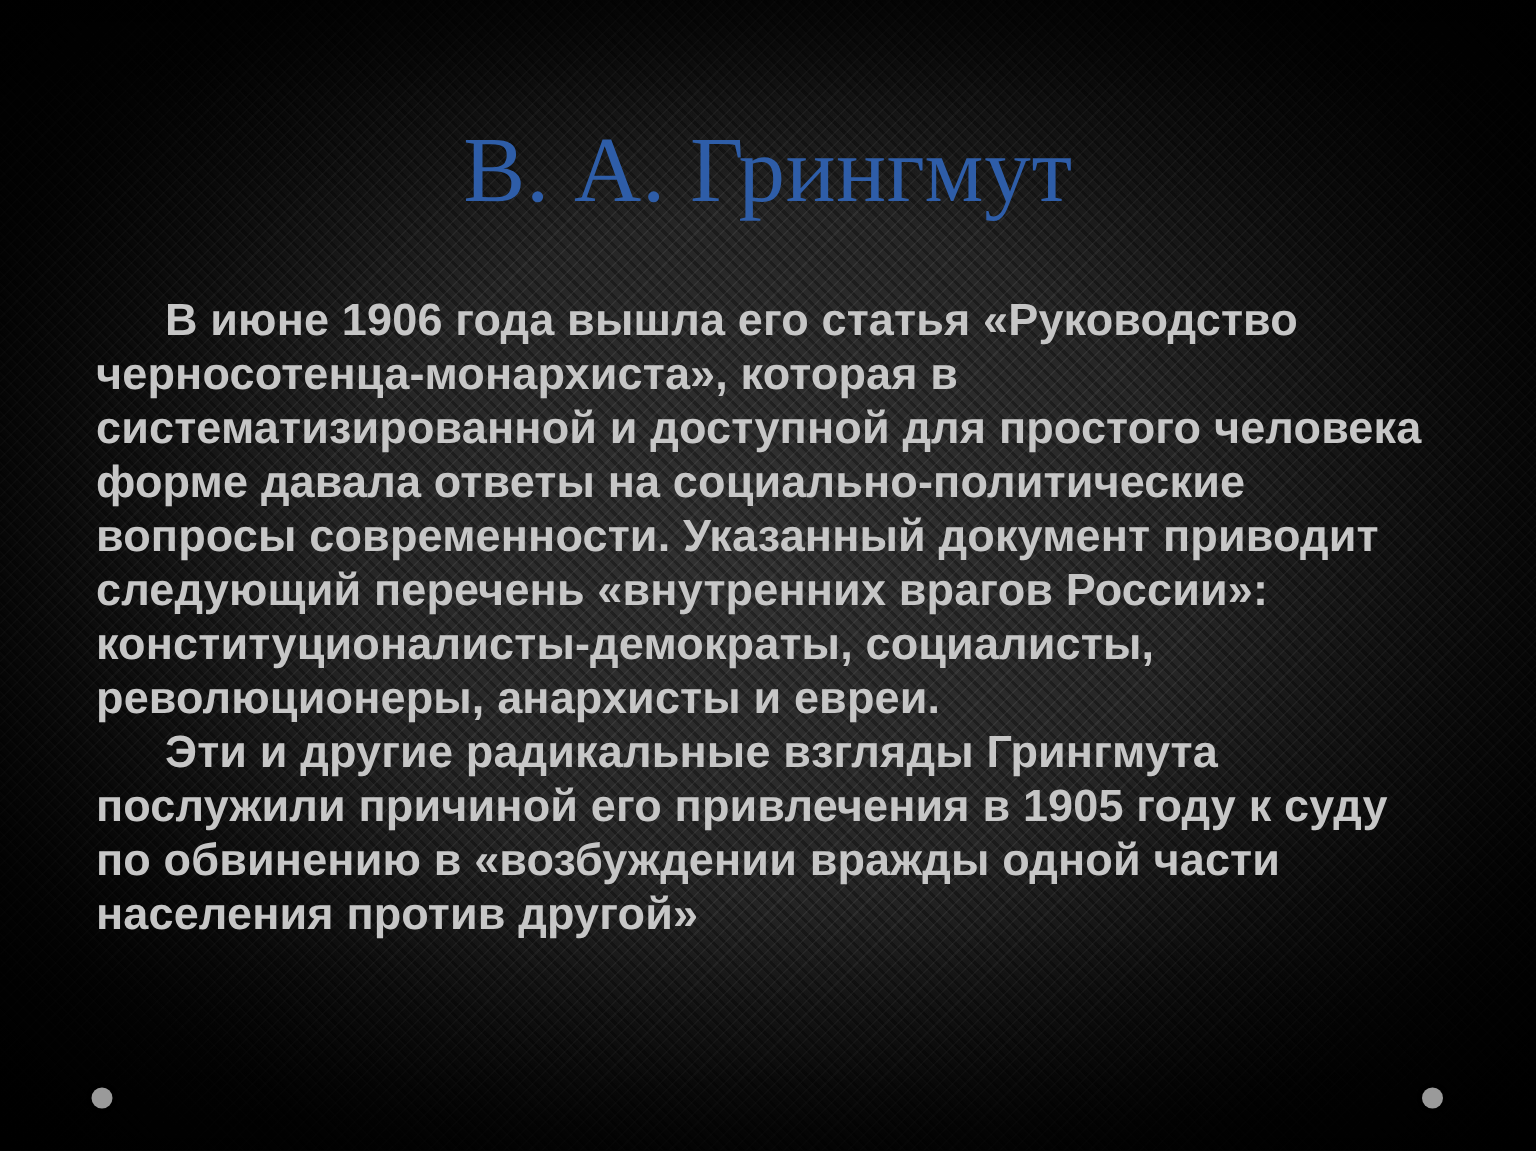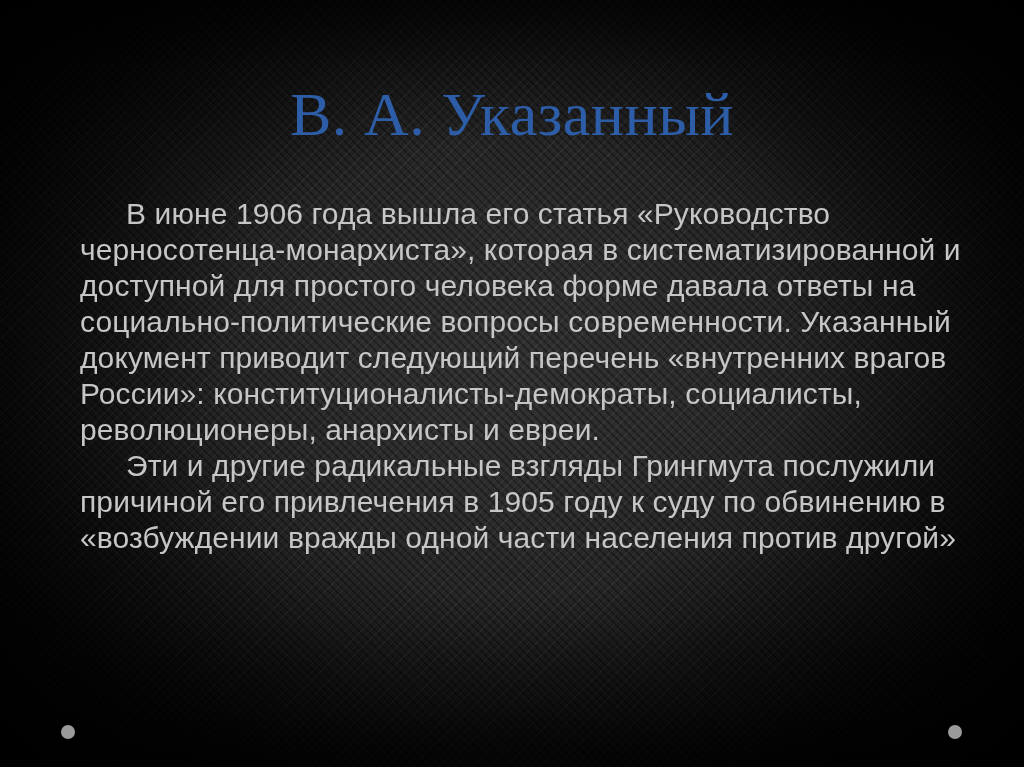--- a/index.html
+++ b/index.html
@@ -98,28 +98,29 @@
     font-family: "Liberation Serif", "DejaVu Serif", serif;
     font-size: 62px;
     line-height: 1.05;
     letter-spacing: 0.5px;
     color: #2e5da8;
     white-space: nowrap;
   }
 
   .body-block {
     position: absolute;
-    left: 80px;
+    left: 64px;
     top: 196px;
     width: 890px;
     color: #c6c6c6;
     font-size: 30px;
     line-height: 36px;
     letter-spacing: 0.1px;
     text-align: left;
+    font-weight: bold;
   }
 
   .body-block p {
     margin: 0;
     text-indent: 46px;
   }
 
   .dot {
     position: absolute;
     width: 14px;
@@ -136,21 +137,21 @@
 
 <div id="slide">
 
   <div class="bg-base"></div>
   <div class="bg-weave"></div>
   <div class="bg-vignette"></div>
   <div class="bg-topshade"></div>
 
   <div class="content">
 
-    <div class="slide-title">В. А. Указанный</div>
+    <div class="slide-title">В. А. Грингмут</div>
 
     <div class="body-block">
       <p>В июне 1906 года вышла его статья «Руководство черносотенца-монархиста», которая в систематизированной и доступной для простого человека форме давала ответы на социально-политические вопросы современности. Указанный документ приводит следующий перечень «внутренних врагов России»: конституционалисты-демократы, социалисты, революционеры, анархисты и евреи.</p>
       <p>Эти и другие радикальные взгляды Грингмута послужили причиной его привлечения в 1905 году к суду по обвинению в «возбуждении вражды одной части населения против другой»</p>
     </div>
 
     <div class="dot dot-left"></div>
     <div class="dot dot-right"></div>
 
   </div>

